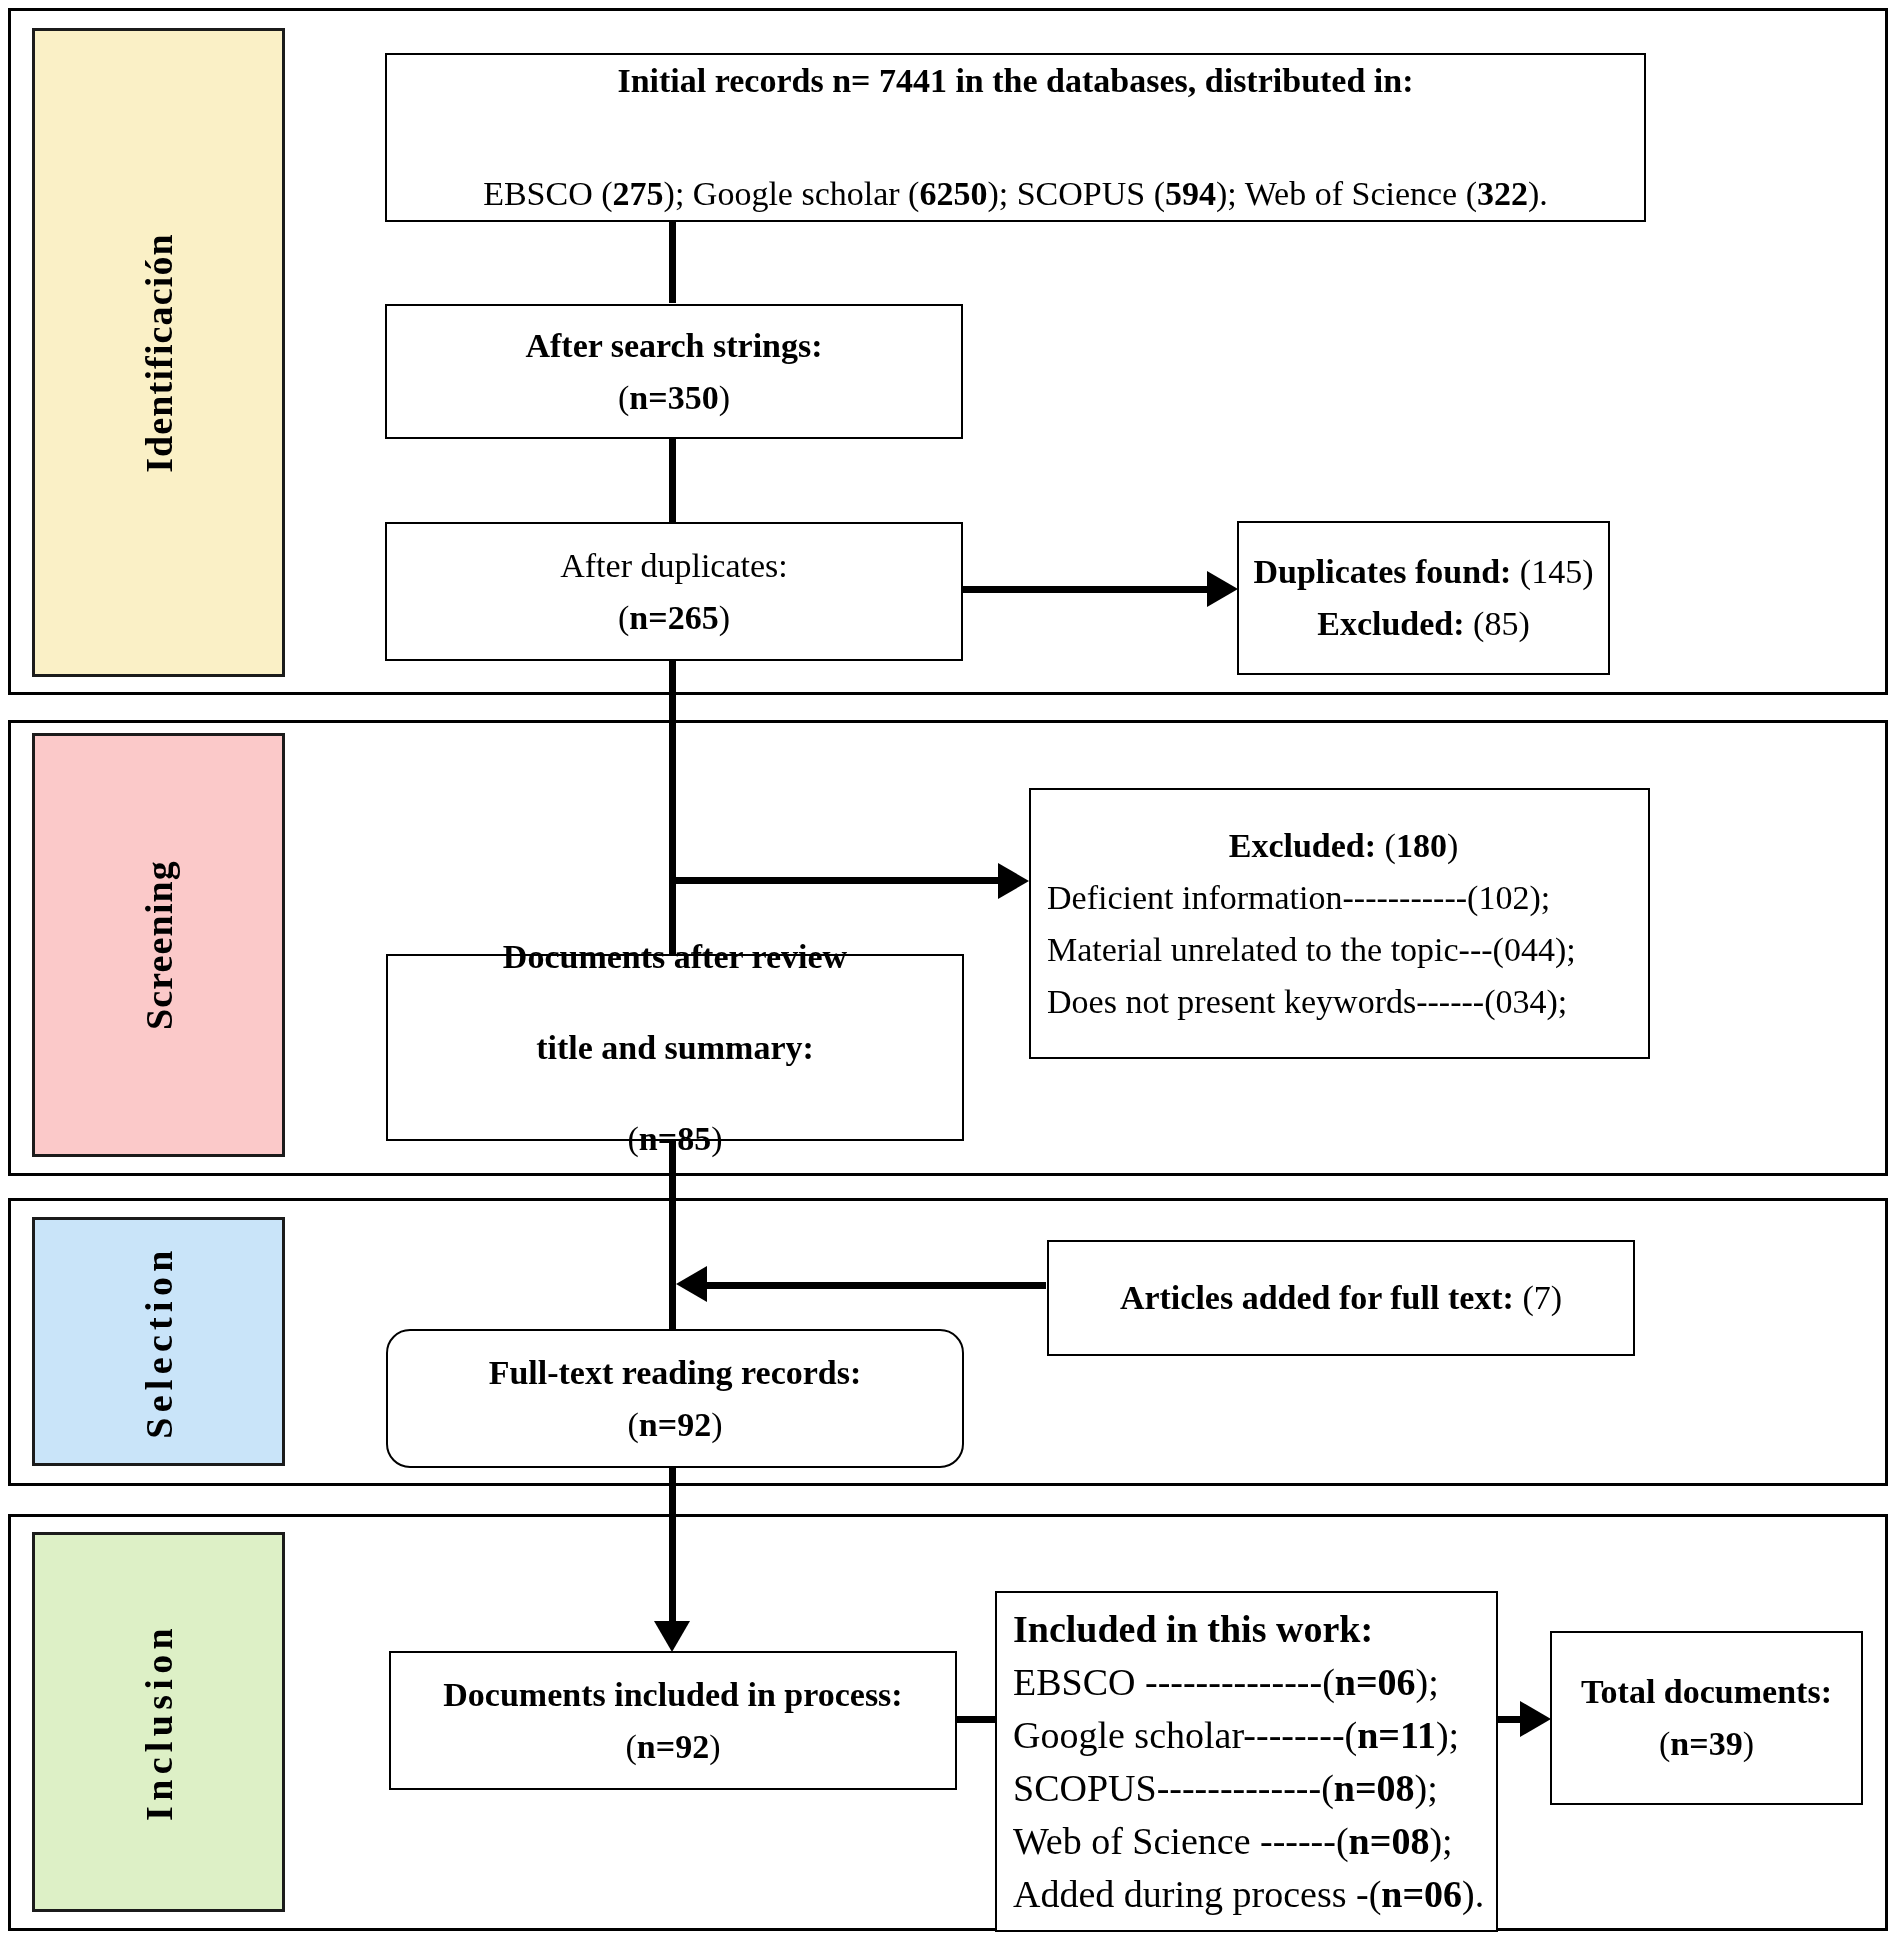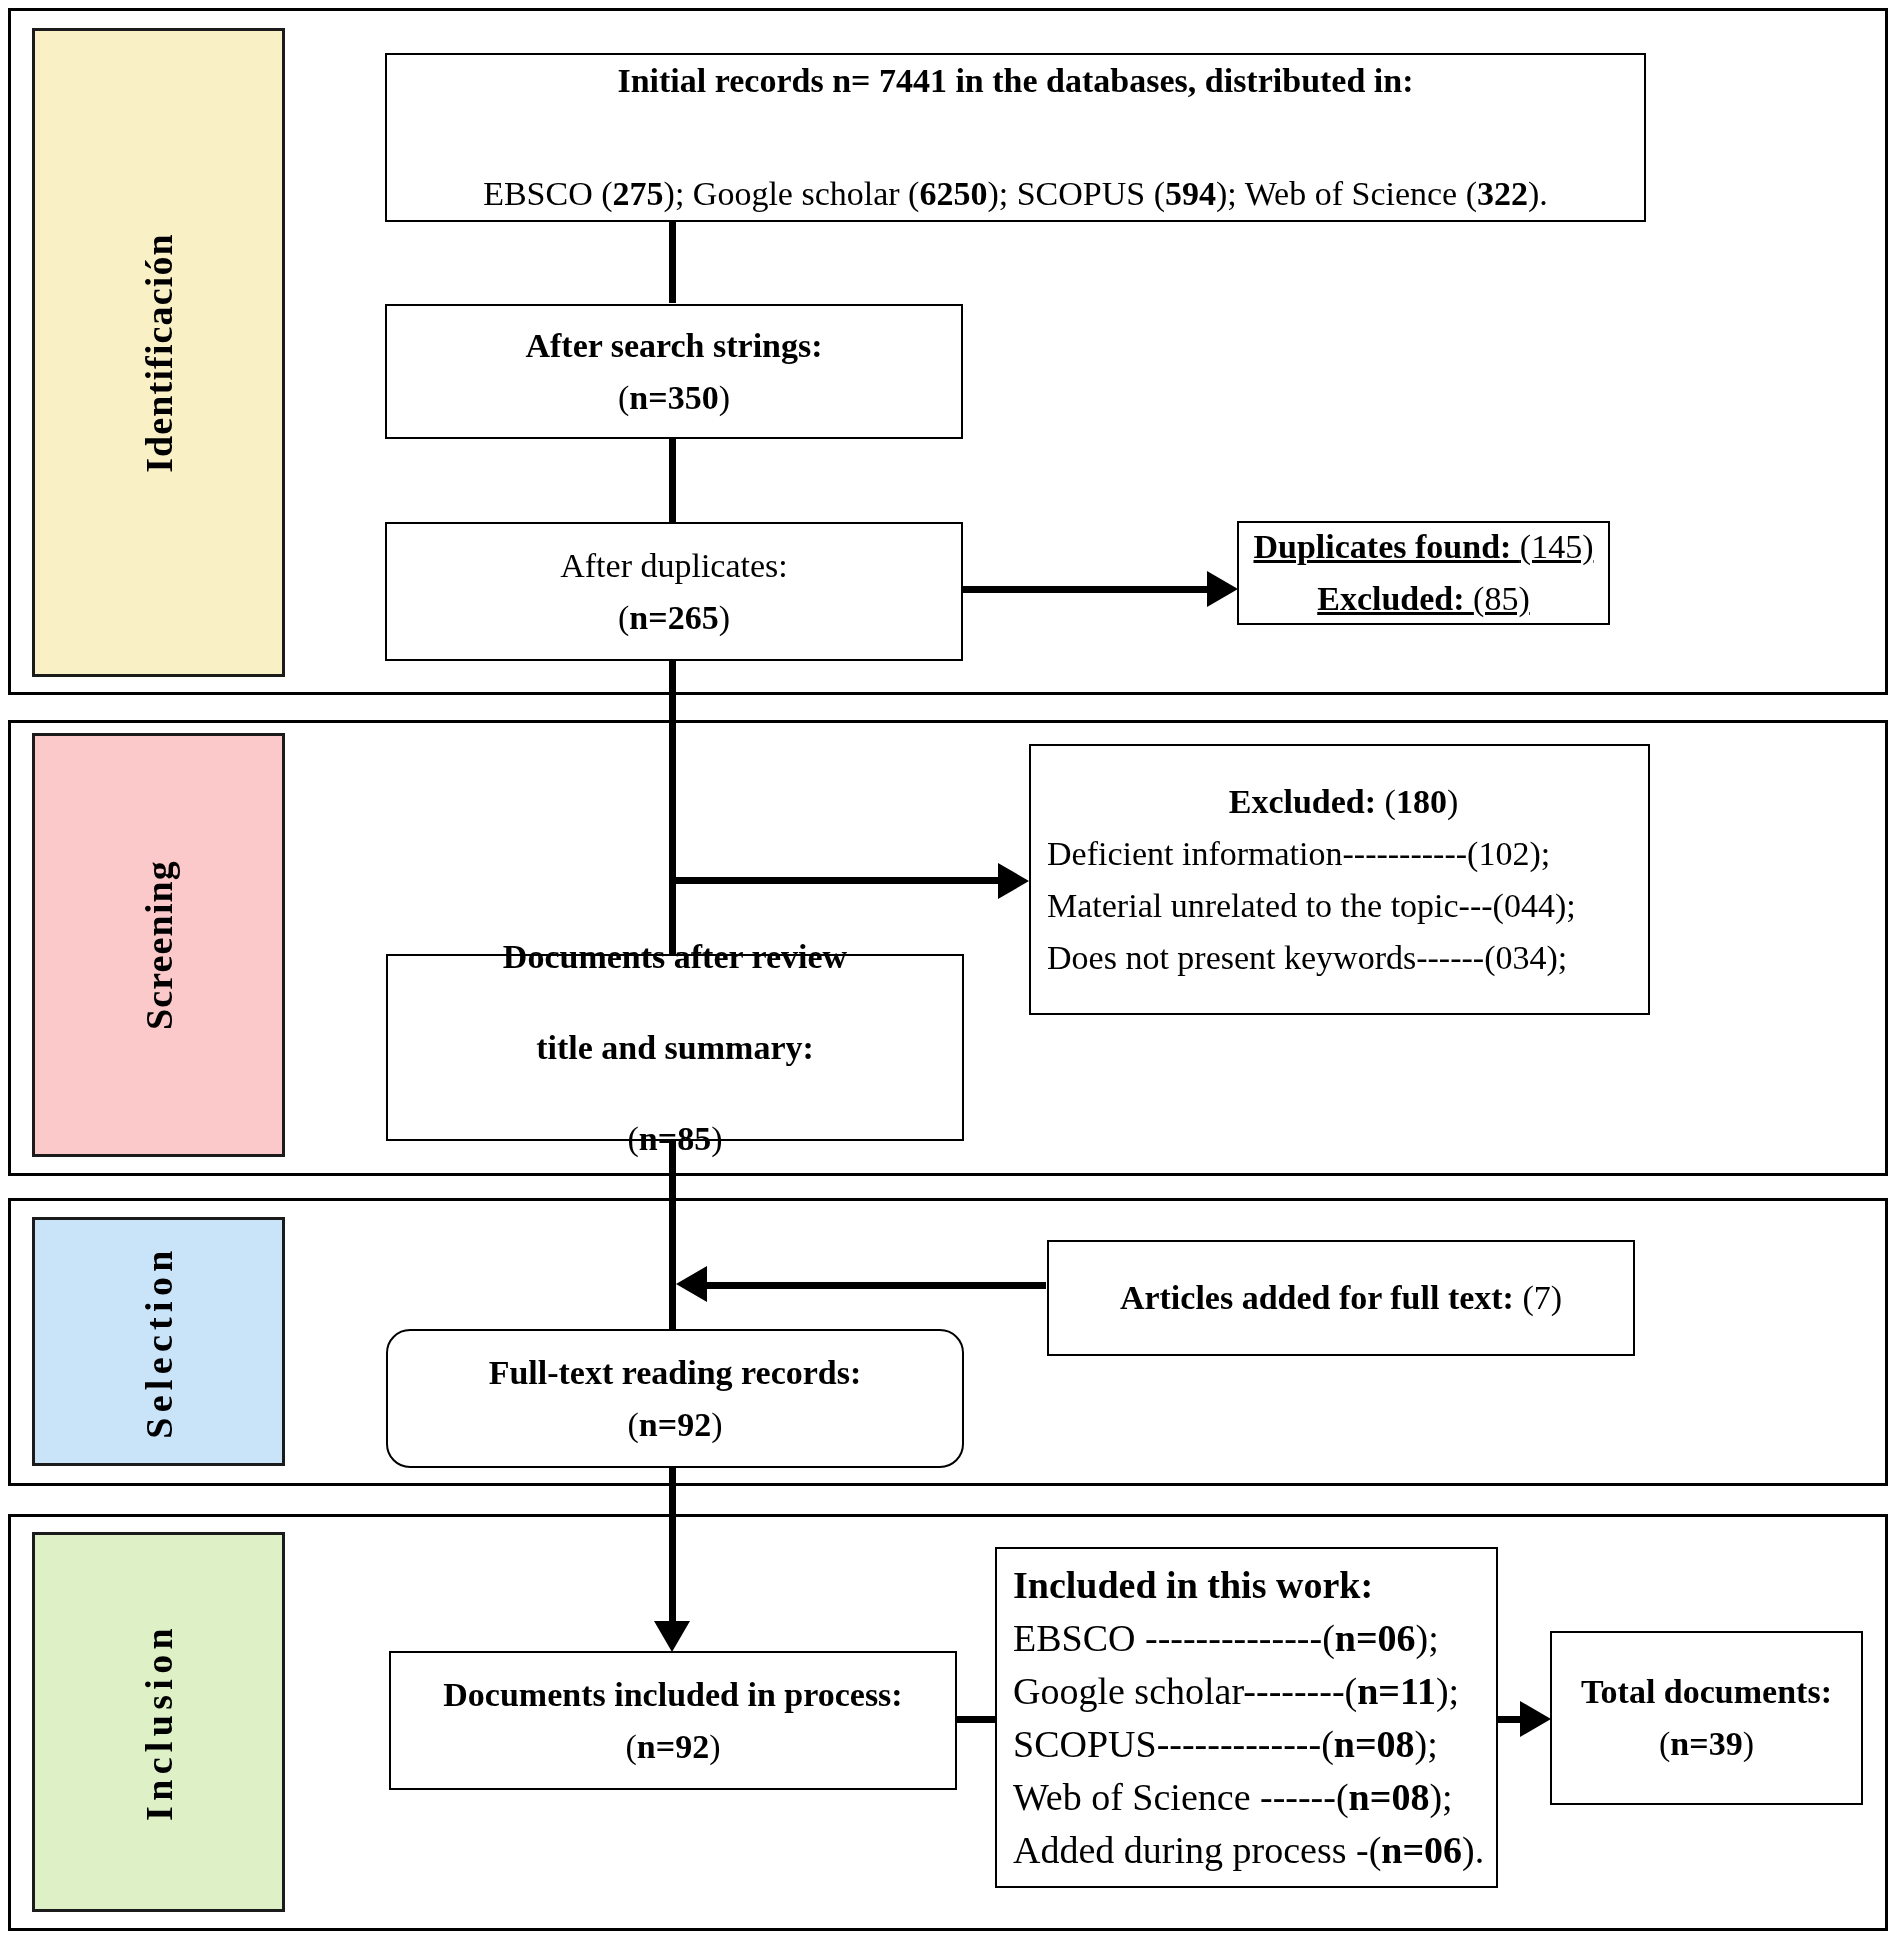--- a/index.html
+++ b/index.html
@@ -15,21 +15,21 @@
   .plabel .vtext{
     transform:rotate(-90deg);white-space:nowrap;
     font-weight:bold;font-size:38px;letter-spacing:.03em;
   }
   .plabel .vtext.sp{letter-spacing:.14em;}
   .fbox{
     position:absolute;background:#fff;border:2.4px solid #000;box-sizing:border-box;
     display:flex;flex-direction:column;align-items:center;justify-content:center;
     text-align:center;font-size:34px;line-height:52px;z-index:3;
   }
-  .fbox.leftalign{align-items:flex-start;text-align:left;padding-left:16px;padding-right:8px;}
+  .fbox.leftalign{align-items:flex-start;text-align:left;padding-left:16px;padding-right:8px;margin-top:44px;}
   .fbox .ctr{align-self:center;text-align:center;}
   .b{font-weight:bold;}
   .ln{position:absolute;background:#000;z-index:1;}
   .ah{position:absolute;width:0;height:0;z-index:2;}
   .ah.right{border-top:18.6px solid transparent;border-bottom:18.6px solid transparent;border-left:31px solid #000;}
   .ah.left{border-top:18.6px solid transparent;border-bottom:18.6px solid transparent;border-right:31px solid #000;}
   .ah.down{border-left:18.6px solid transparent;border-right:18.6px solid transparent;border-top:31px solid #000;}
 </style>
 </head>
 <body>
@@ -83,21 +83,21 @@
   <div class="fbox" style="left:385px;top:304px;width:578px;height:135px;">
     <div class="b">After search strings:</div>
     <div><span>(</span><span class="b">n=350</span><span>)</span></div>
   </div>
 
   <div class="fbox" style="left:385px;top:522px;width:578px;height:139px;">
     <div>After duplicates:</div>
     <div><span>(</span><span class="b">n=265</span><span>)</span></div>
   </div>
 
-  <div class="fbox" style="left:1237px;top:521px;width:373px;height:104px;text-decoration:underline;">
+  <div class="fbox" style="left:1237px;top:521px;width:373px;height:154px;">
     <div><span class="b">Duplicates found: </span><span>(145)</span></div>
     <div><span class="b">Excluded: </span><span>(85)</span></div>
   </div>
 
   <div class="fbox leftalign" style="left:1029px;top:744px;width:621px;height:271px;">
     <div class="ctr" style="width:100%;"><span class="b">Excluded: </span><span>(</span><span class="b">180</span><span>)</span></div>
     <div>Deficient information-----------(102);</div>
     <div>Material unrelated to the topic---(044);</div>
     <div>Does not present keywords------(034);</div>
   </div>

